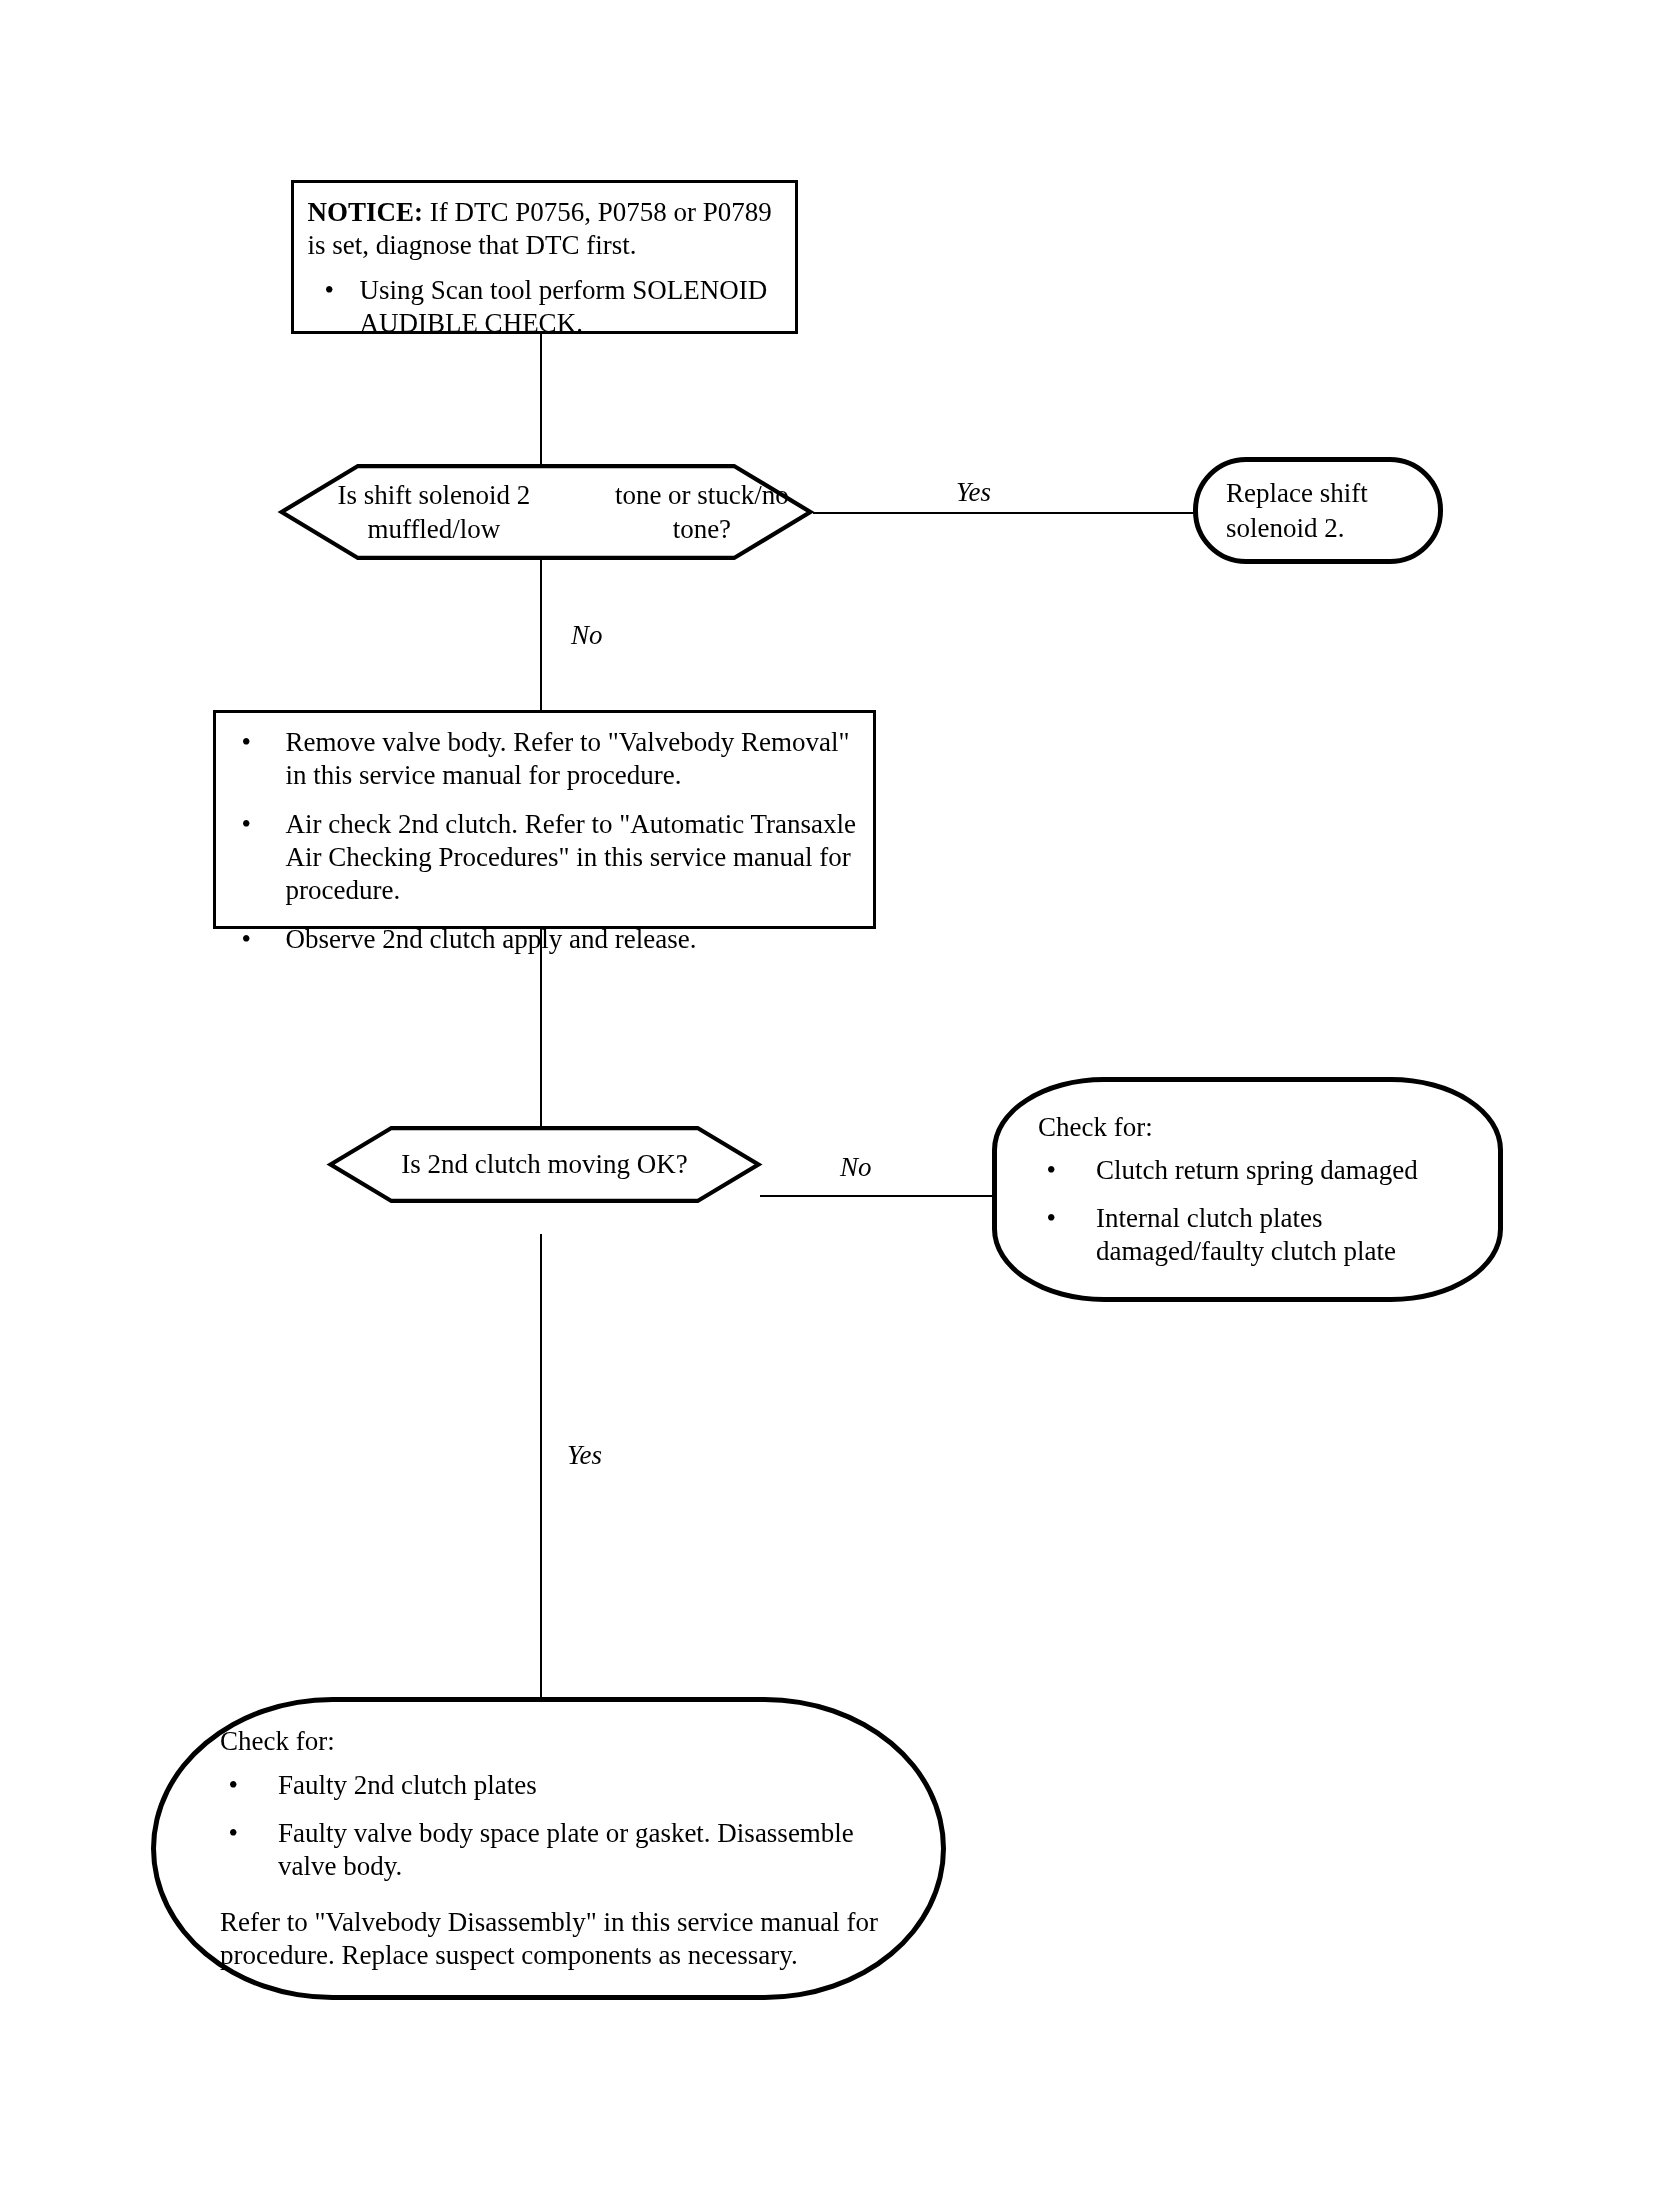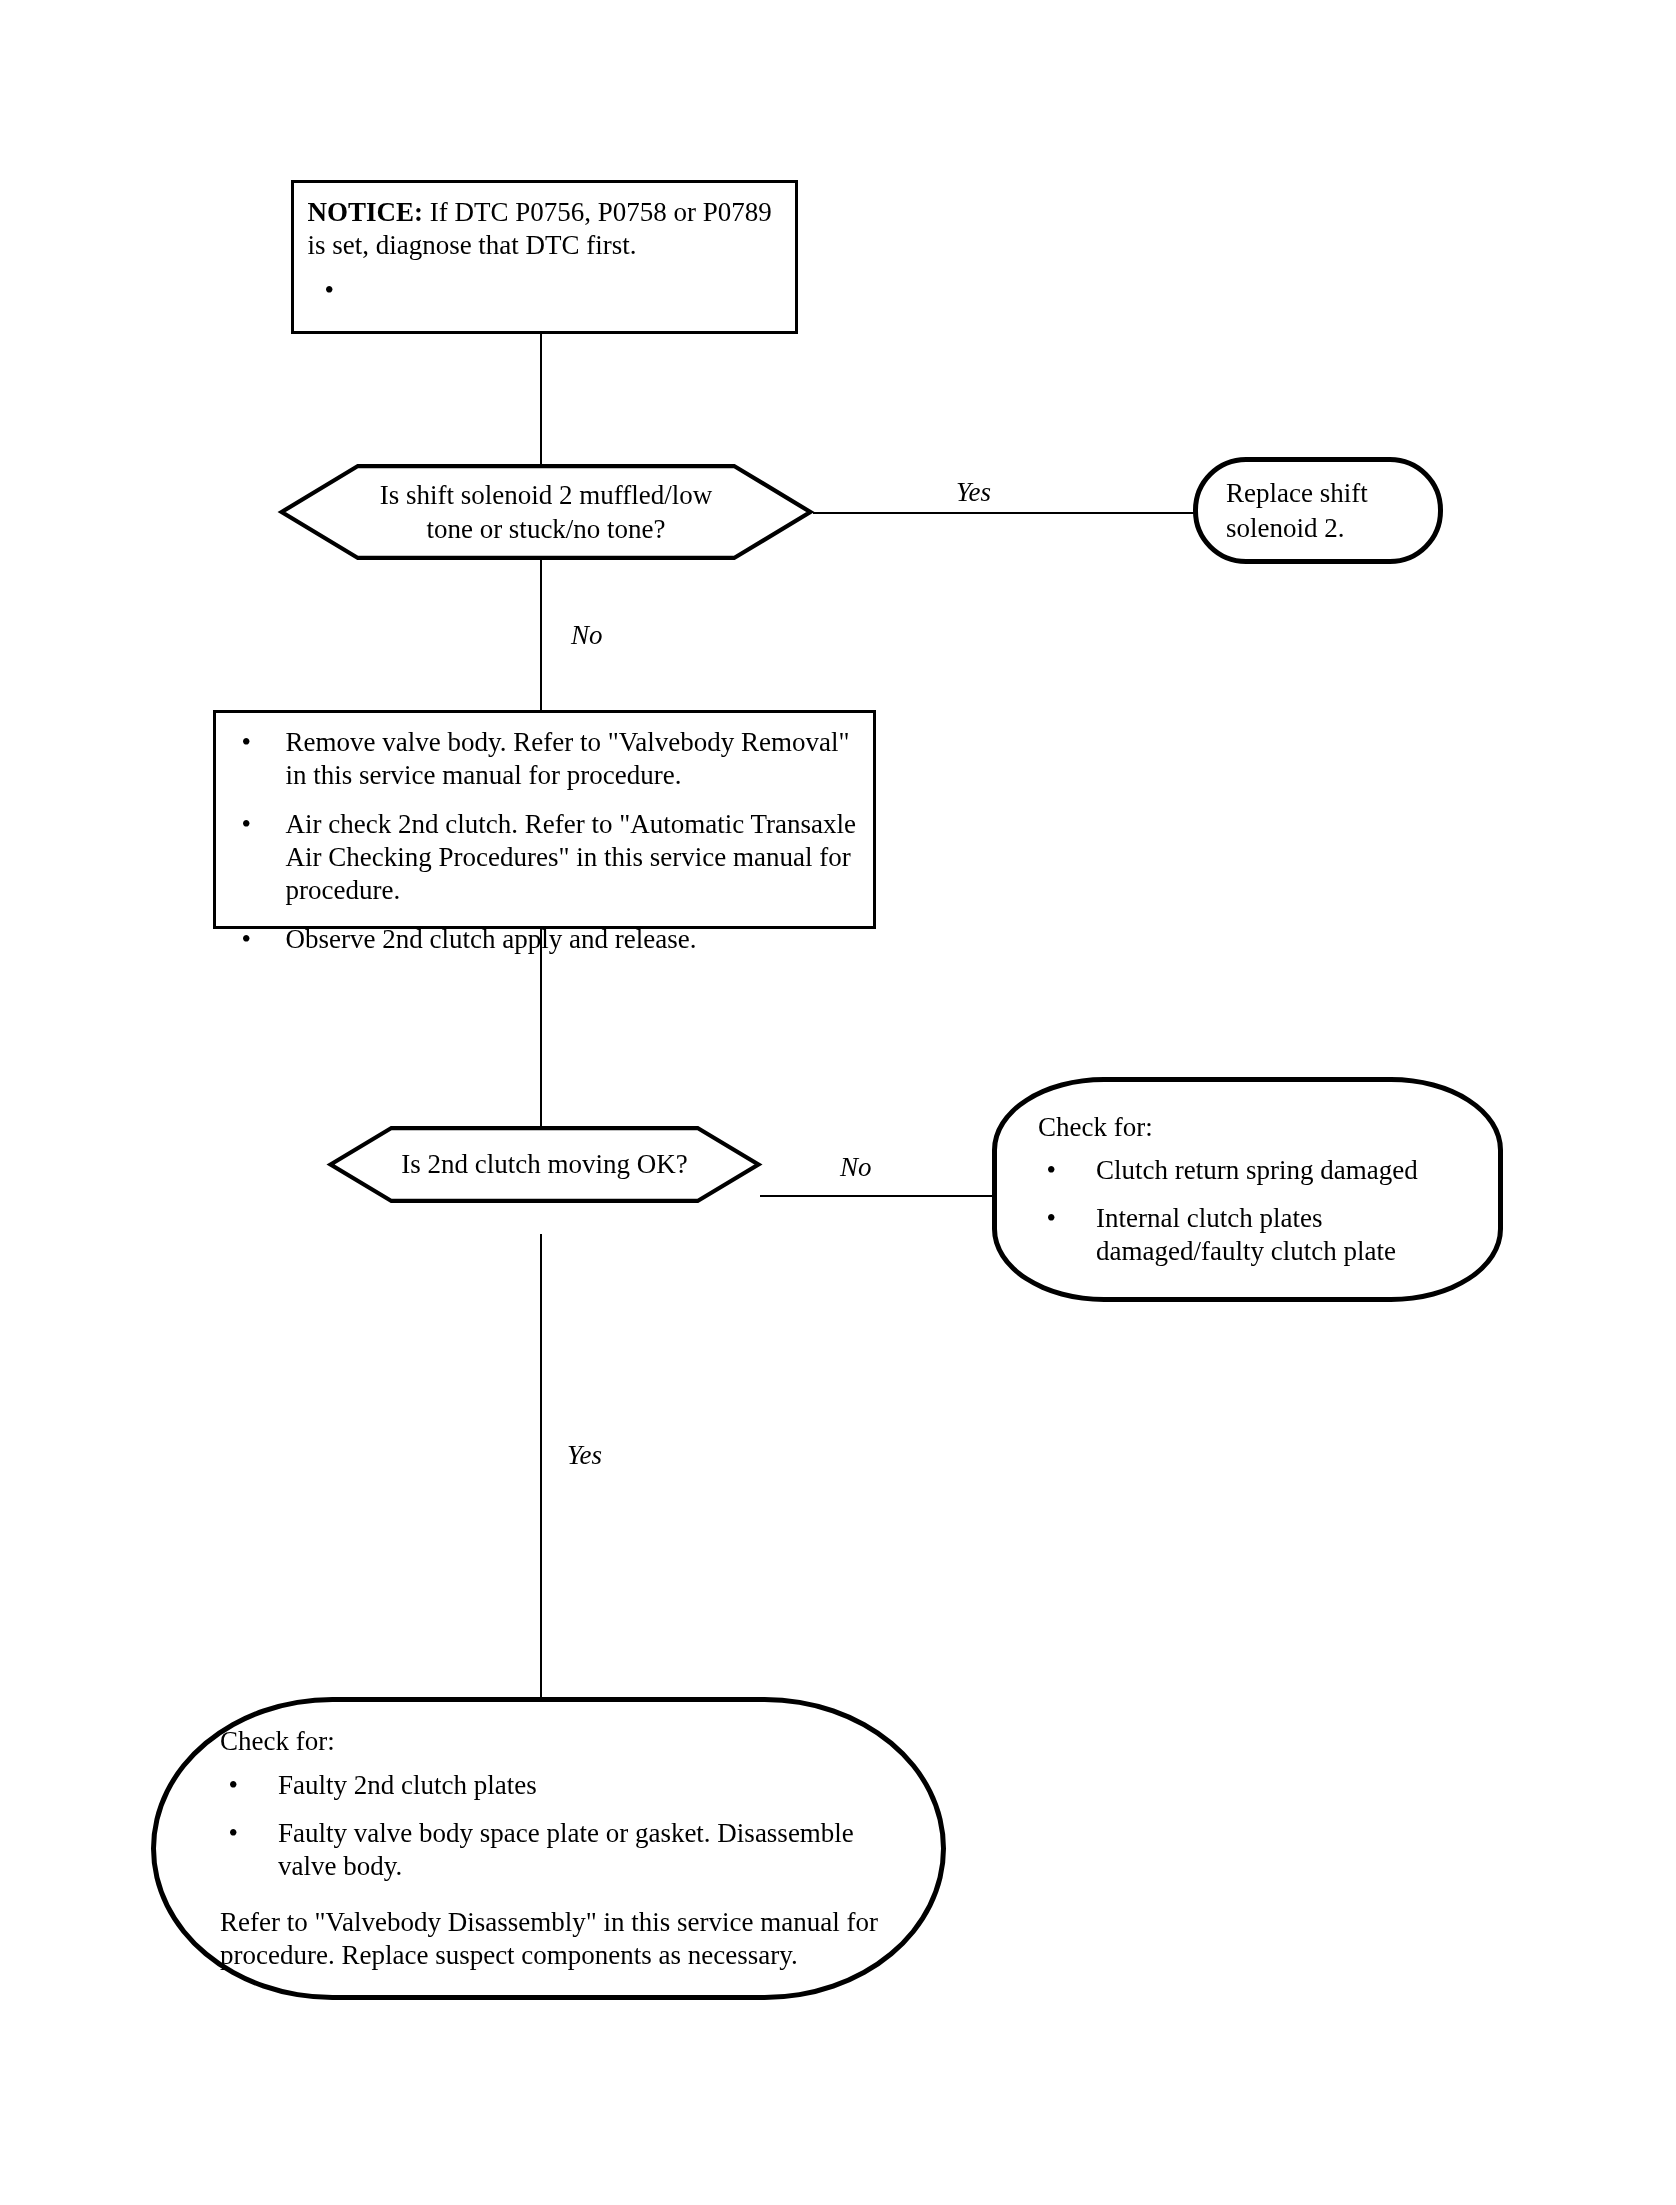--- a/index.html
+++ b/index.html
@@ -129,21 +129,21 @@
     top: 0;
     overflow: visible;
   }
   .hex-text {
     position: absolute;
     left: 0;
     top: 0;
     width: 100%;
     height: 100%;
     display: flex;
-    flex-direction: column;
+    flex-direction: row;
     align-items: center;
     justify-content: center;
     font-size: 27px;
     line-height: 1.26;
     text-align: center;
     pointer-events: none;
   }
 
   
   .terminal {
@@ -230,20 +230,21 @@
 
 <div id="page">
 
 
   <div class="conn-v" style="left:540px; top:334px; height:133px;"></div>
 
   <div class="box-rect" id="notice-box">
     <div class="notice-lead"><b>NOTICE:</b><span> If DTC P0756, P0758 or P0789 is set, diagnose that DTC first.</span></div>
     <div class="notice-bullet-row">
       <div class="bul">•</div>
+      <div class="btxt">Using Scan tool perform SOLENOID AUDIBLE CHECK.</div>
     </div>
   </div>
 
   <div class="hexagon" style="left:278px; top:463px; width:536px; height:98px;">
     <svg width="536" height="98" viewBox="0 0 882 162">
       <polygon points="4,81 130,5 752,5 878,81 752,157 130,157" fill="#ffffff" stroke="#000000" stroke-width="7"></polygon>
     </svg>
     <div class="hex-text">
       <div>Is shift solenoid 2 muffled/low</div>
       <div>tone or stuck/no tone?</div>

